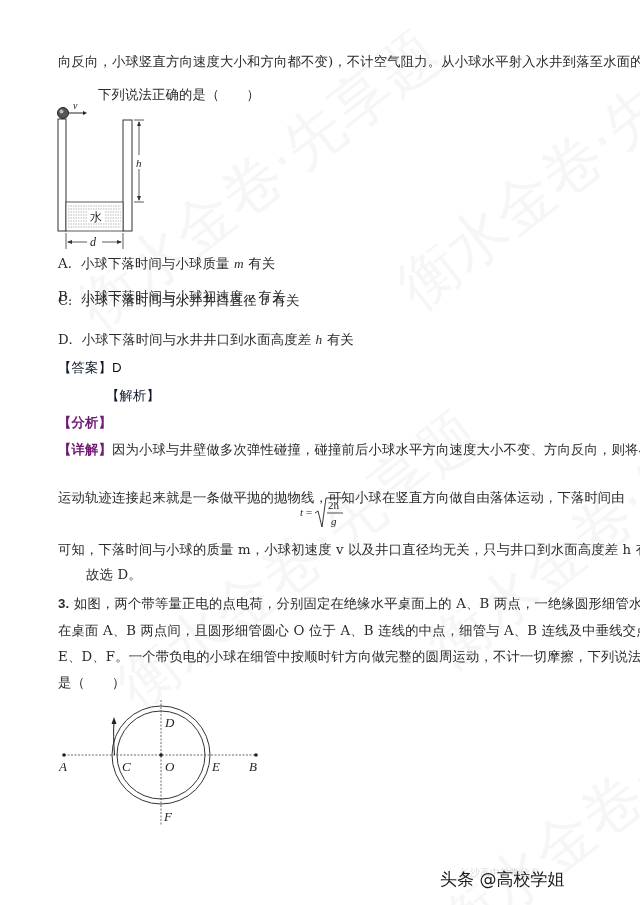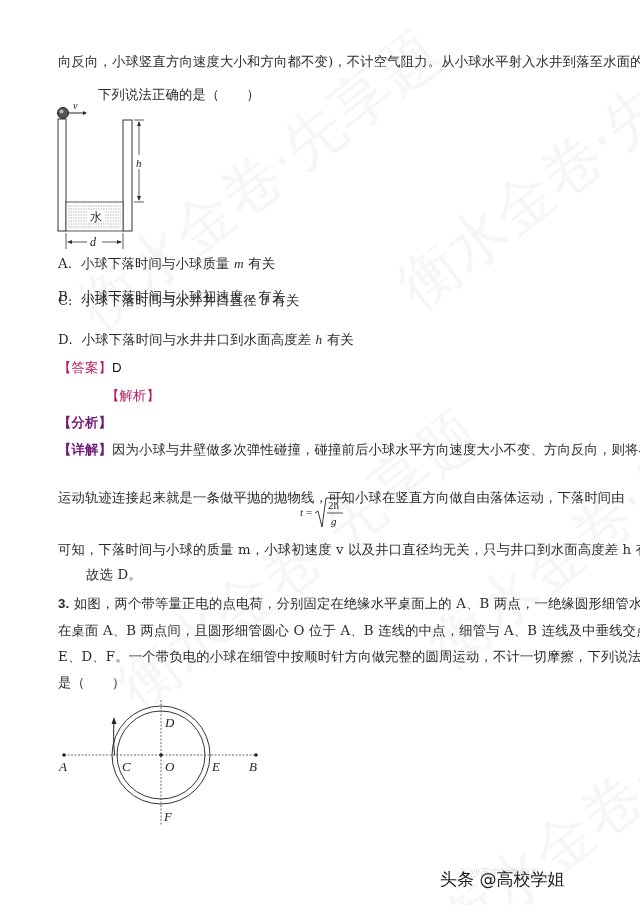--- a/index.html
+++ b/index.html
@@ -6,21 +6,21 @@
   body {
     width:640px; height:905px; position:relative; overflow:hidden;
     background:#ffffff; color:#222;
     font-family: "DejaVu Serif", "Liberation Serif", serif;
   }
   .line {
     position:absolute; left:58px; font-size:13.3px; line-height:18px;
     white-space:nowrap; color:#2a2a2a; letter-spacing:0.2px;
   }
   .math-i { font-style:italic; font-family:"Liberation Serif", serif; }
-  .tag-blue { color:#be185d; }
+  .tag-blue { color:#0f172a; }
   .tag-black { color:#701a75; font-weight:bold; }
   .ans-val { font-family:"Liberation Sans", sans-serif; color:#111; }
   .watermark {
     position:absolute; color:rgba(180,180,180,0.12);
     font-size:60px; transform:rotate(-38deg); white-space:nowrap;
     font-family:"DejaVu Sans", sans-serif; pointer-events:none;
   }
   .footer-wm {
     position:absolute; left:440px; top:868px; font-size:17px;
     font-family:"DejaVu Sans", sans-serif; color:#1b1b1b;

